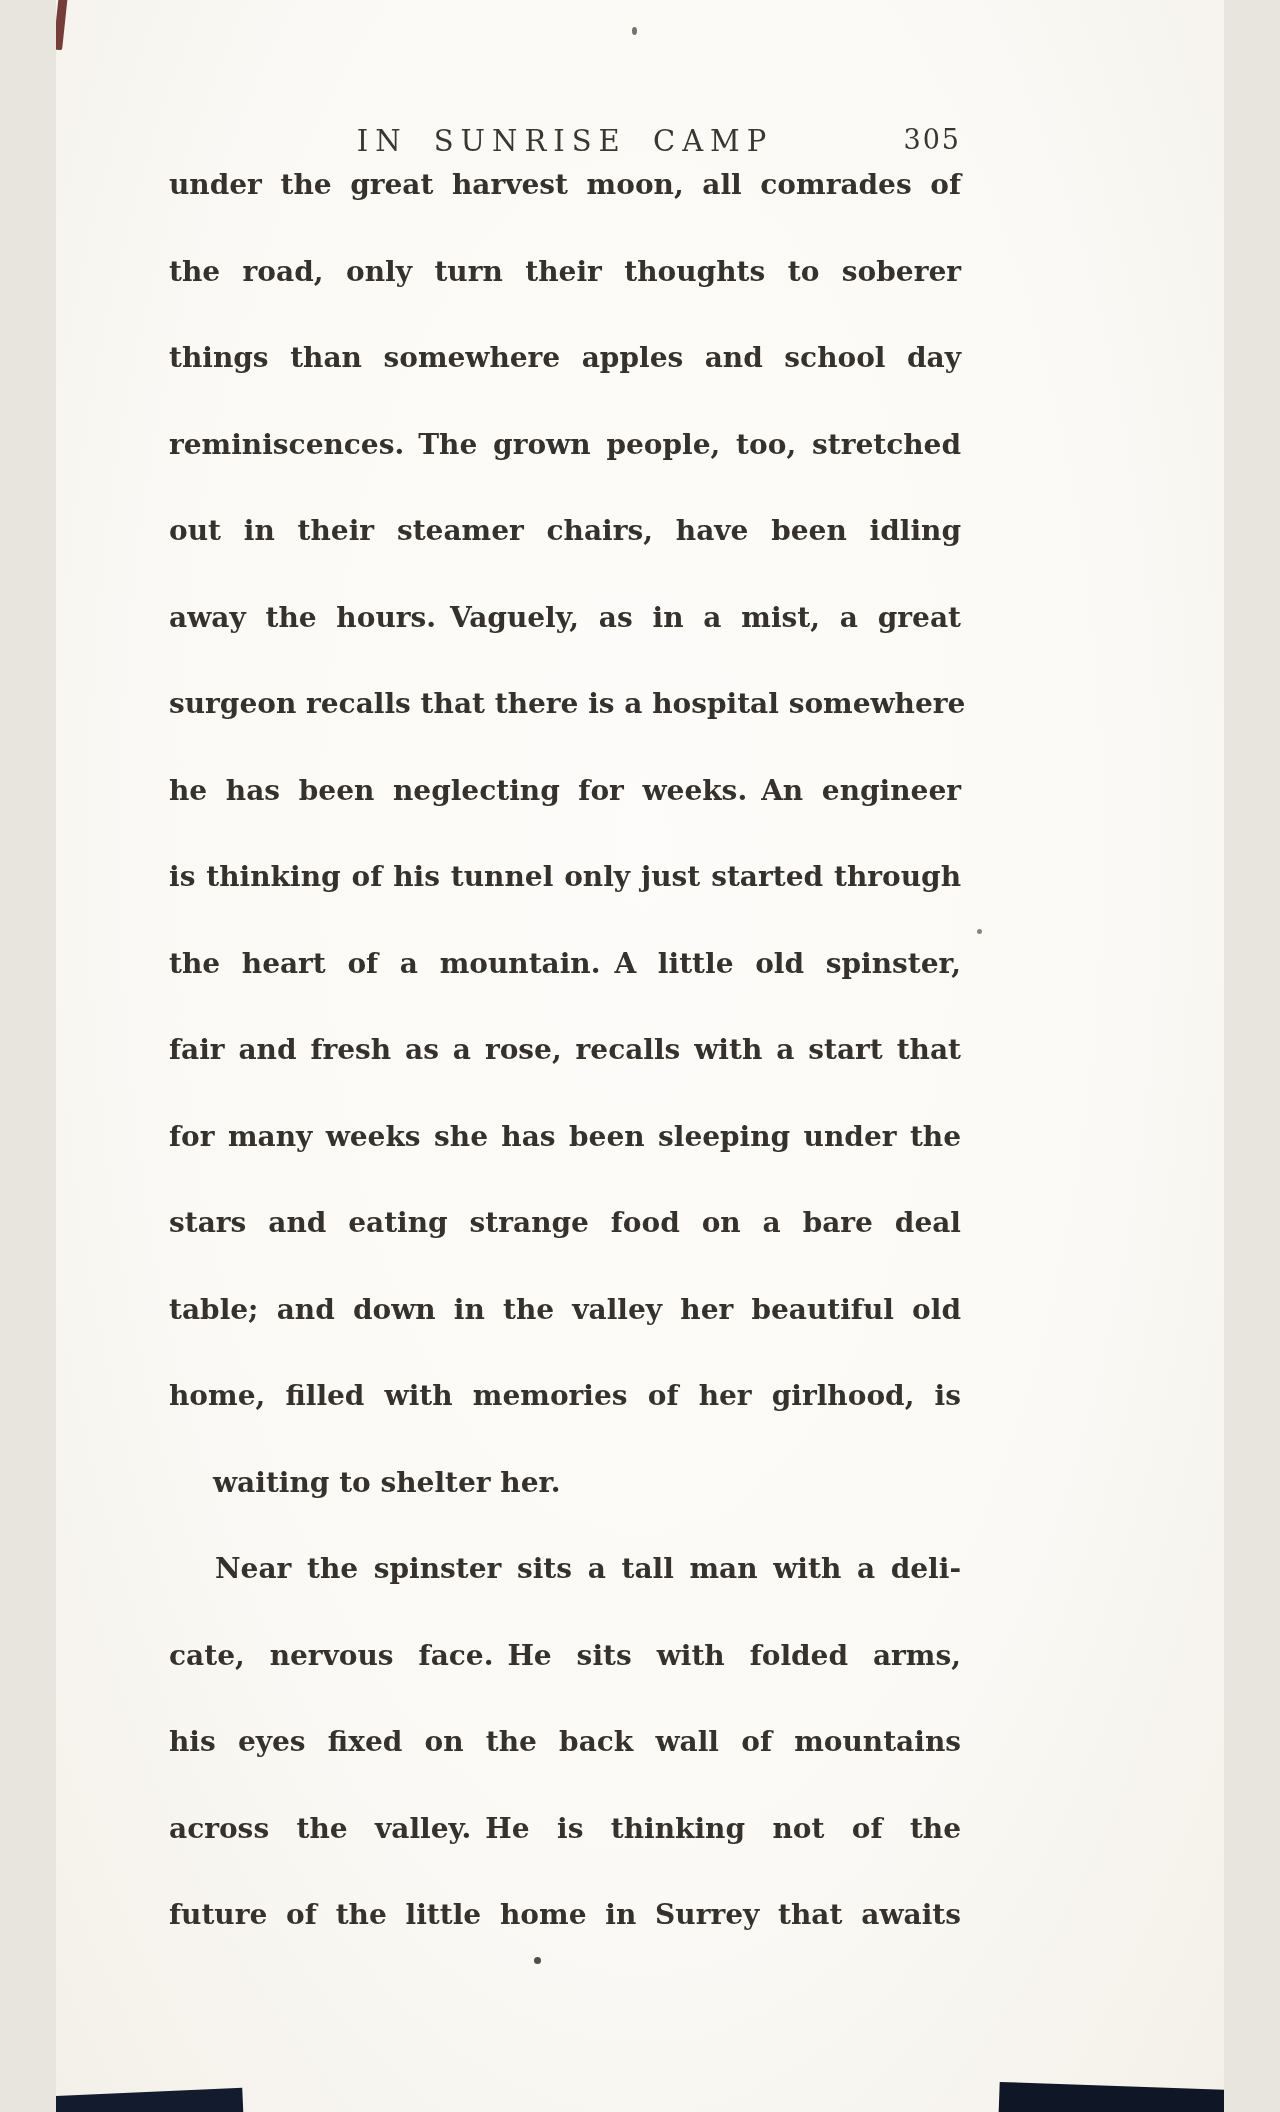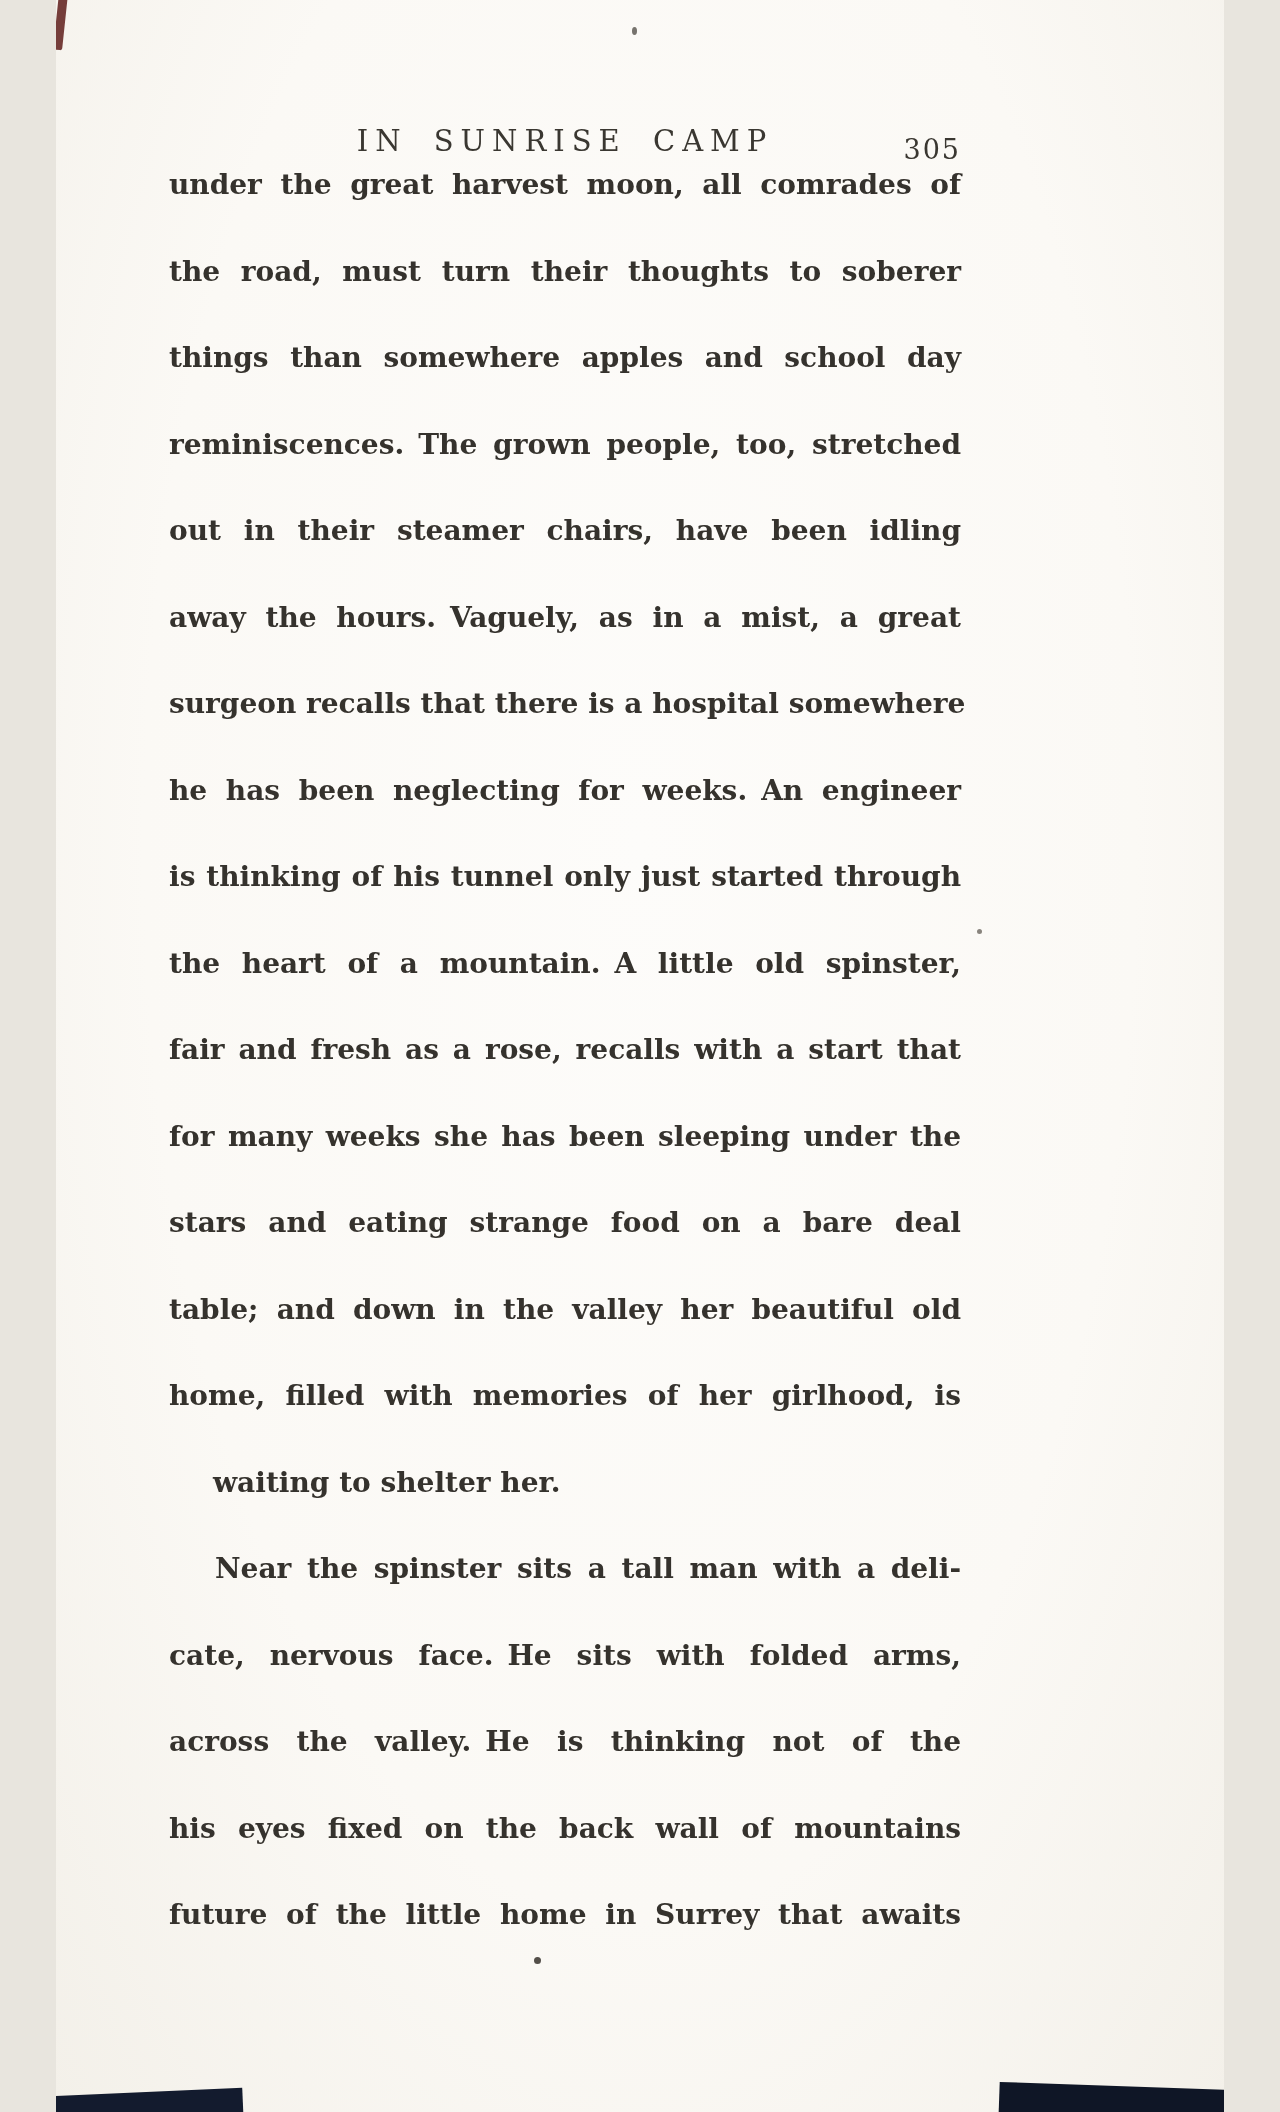--- a/index.html
+++ b/index.html
@@ -34,21 +34,21 @@
     display: block;
     text-align: center;
     font-size: 29px;
     letter-spacing: 7px;
     word-spacing: 10px;
     color: #3a3731;
   }
   .page-num {
     position: absolute;
     right: 0;
-    top: 10px;
+    top: 0;
     font-size: 27px;
     letter-spacing: 2px;
     color: #3a3731;
   }
   .body-text {
     position: absolute;
     top: 142px;
     left: 0;
     width: 100%;
   }
@@ -105,39 +105,39 @@
 
   <div class="content">
 
     <div class="running-head">
       <span class="head-title">IN SUNRISE CAMP</span>
       <span class="page-num">305</span>
     </div>
 
     <div class="body-text">
       <div class="line">under the great harvest moon, all comrades of</div>
-      <div class="line">the road, must turn their thoughts to soberer</div>
+      <div class="line">the road, only turn their thoughts to soberer</div>
       <div class="line">things than somewhere apples and school day</div>
       <div class="line">reminiscences. The grown people, too, stretched</div>
       <div class="line">out in their steamer chairs, have been idling</div>
       <div class="line">away the hours. Vaguely, as in a mist, a great</div>
       <div class="line">surgeon recalls that there is a hospital somewhere</div>
       <div class="line">he has been neglecting for weeks. An engineer</div>
       <div class="line">is thinking of his tunnel only just started through</div>
       <div class="line">the heart of a mountain. A little old spinster,</div>
       <div class="line">fair and fresh as a rose, recalls with a start that</div>
       <div class="line">for many weeks she has been sleeping under the</div>
       <div class="line">stars and eating strange food on a bare deal</div>
       <div class="line">table; and down in the valley her beautiful old</div>
       <div class="line">home, filled with memories of her girlhood, is</div>
       <div class="line line-end">waiting to shelter her.</div>
       <div class="line line-indent">Near the spinster sits a tall man with a deli-</div>
       <div class="line">cate, nervous face. He sits with folded arms,</div>
+      <div class="line">his eyes fixed on the back wall of mountains</div>
       <div class="line">across the valley. He is thinking not of the</div>
-      <div class="line">his eyes fixed on the back wall of mountains</div>
       <div class="line">future of the little home in Surrey that awaits</div>
     </div>
 
   </div>
 
   <div class="artifact mark-top-left"></div>
   <div class="artifact dot-top"></div>
   <div class="artifact dot-right"></div>
   <div class="artifact dot-bottom"></div>
   <div class="artifact bar-bottom-left"></div>

